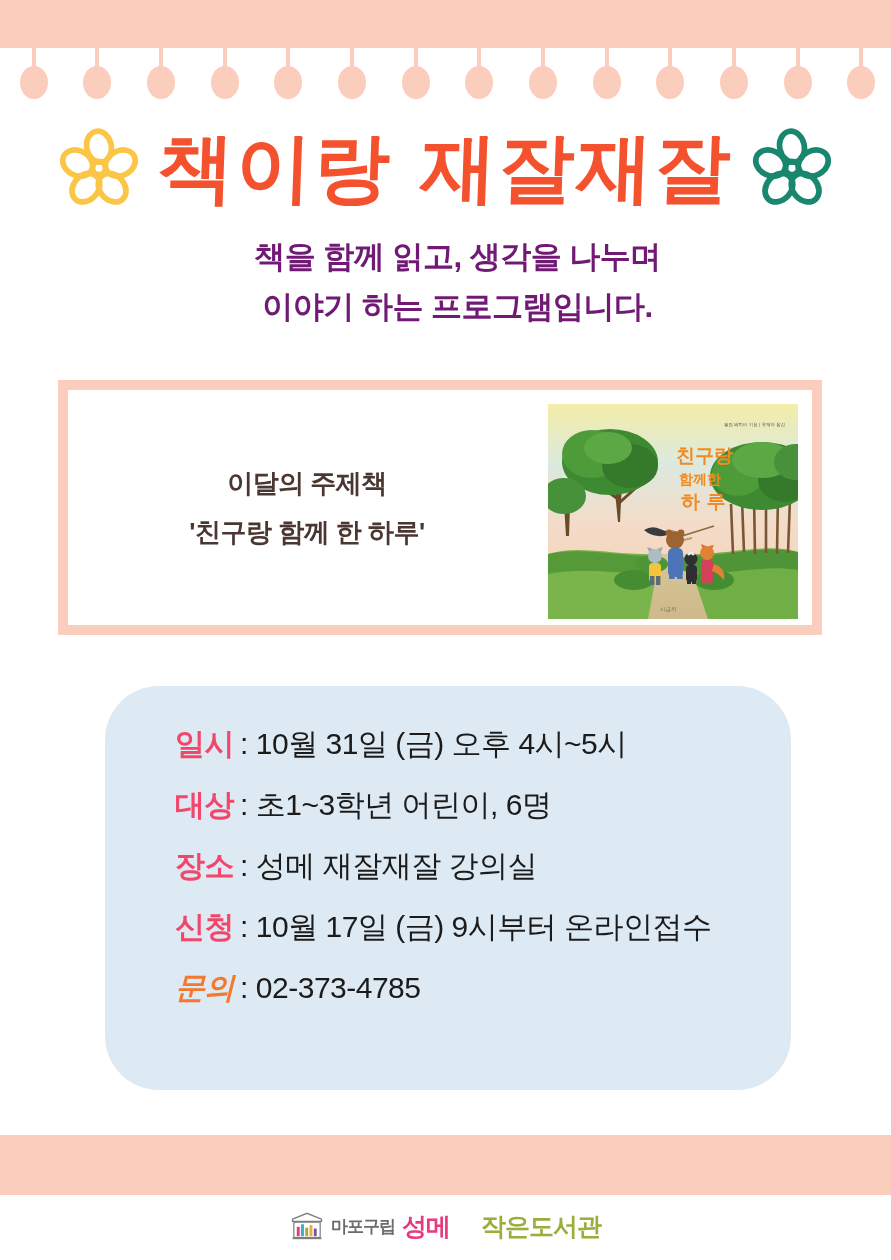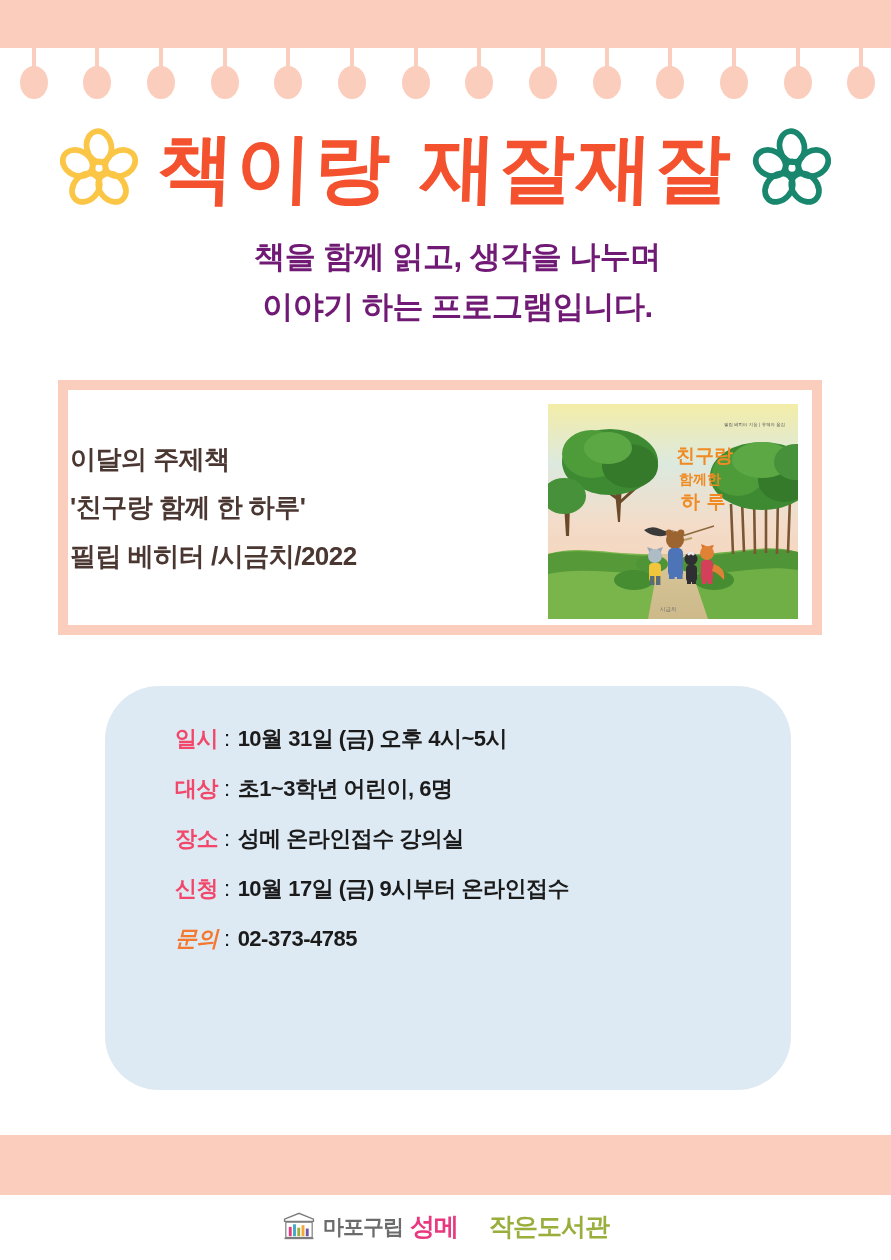--- a/index.html
+++ b/index.html
@@ -99,20 +99,21 @@
     width: 764px;
     height: 255px;
     border: 10px solid #FBCDBD;
     background: #ffffff;
     box-sizing: border-box;
     display: flex;
     align-items: center;
   }
   .book-text {
     flex: 1;
+    text-align: center;
     color: #4B3731;
     font-size: 26px;
     font-weight: bold;
     line-height: 1.85;
     letter-spacing: -0.5px;
     padding-left: 2px;
   }
   .book-cover-wrap {
     width: 258px;
     height: 222px;
@@ -137,42 +138,42 @@
     height: 404px;
     background: #DEEAF3;
     border-radius: 54px;
     box-sizing: border-box;
     padding: 38px 0 0 70px;
   }
   .info-line {
     display: flex;
     align-items: baseline;
     margin-bottom: 20px;
-    font-size: 22px;
+    font-size: 30px;
     letter-spacing: -0.5px;
     white-space: nowrap;
   }
   .info-label {
     font-weight: bold;
     color: #F2476A;
     flex: none;
   }
   .info-label.accent-orange {
     color: #F4782E;
     font-style: italic;
   }
   .info-sep {
     color: #1b1b1b;
     margin: 0 8px 0 6px;
     font-weight: normal;
     flex: none;
   }
   .info-value {
     color: #1b1b1b;
-    font-weight: bold;
+    font-weight: normal;
   }
 
   
   .bottom-band {
     position: absolute;
     left: 0;
     top: 1135px;
     width: 891px;
     height: 60px;
     background: #FBCDBD;
@@ -191,21 +192,21 @@
     gap: 7px;
   }
   .logo-mark { width: 34px; height: 30px; flex: none; }
   .logo-text {
     font-size: 25px;
     font-weight: bold;
     letter-spacing: -1px;
     white-space: nowrap;
     line-height: 1;
   }
-  .lt-gray  { color: #6B6B6B; font-size: 21px; }
+  .lt-gray  { color: #6B6B6B; font-size: 17px; }
   .lt-pink  { color: #E8397E; }
   .lt-olive { color: #9AAE3C; margin-left: 24px; }
 </style>
 </head>
 <body>
 
 <div class="top-band"></div>
 <div class="garland" id="garland">
     <div class="bead-group" style="left: 32px;">
       <div class="bead-string"></div>
@@ -293,21 +294,20 @@
 
 <div class="subtitle">
   <div>책을 함께 읽고, 생각을 나누며</div>
   <div>이야기 하는 프로그램입니다.</div>
 </div>
 
 <div class="book-box">
   <div class="book-text">
     <div>이달의 주제책</div>
     <div>'친구랑 함께 한 하루'</div>
-    <div>필립 베히터 /시금치/2022</div>
   </div>
 
   <div class="book-cover-wrap">
     <svg class="book-cover" viewBox="0 0 250 215">
       <defs>
         <linearGradient id="skyg" x1="0" y1="0" x2="0" y2="1">
           <stop offset="0%" stop-color="#F3EDA8"></stop>
           <stop offset="28%" stop-color="#DCE9DF"></stop>
           <stop offset="55%" stop-color="#F3DCC9"></stop>
           <stop offset="100%" stop-color="#F6CEB0"></stop>
@@ -420,21 +420,21 @@
       <span class="info-value">10월 31일 (금) 오후 4시~5시</span>
     </div>
     <div class="info-line">
       <span class="info-label">대상</span>
       <span class="info-sep">:</span>
       <span class="info-value">초1~3학년 어린이, 6명</span>
     </div>
     <div class="info-line">
       <span class="info-label">장소</span>
       <span class="info-sep">:</span>
-      <span class="info-value">성메 온라인접수 강의실</span>
+      <span class="info-value">성메 재잘재잘 강의실</span>
     </div>
     <div class="info-line">
       <span class="info-label">신청</span>
       <span class="info-sep">:</span>
       <span class="info-value">10월 17일 (금) 9시부터 온라인접수</span>
     </div>
     <div class="info-line">
       <span class="info-label accent-orange">문의</span>
       <span class="info-sep">:</span>
       <span class="info-value">02-373-4785</span>

